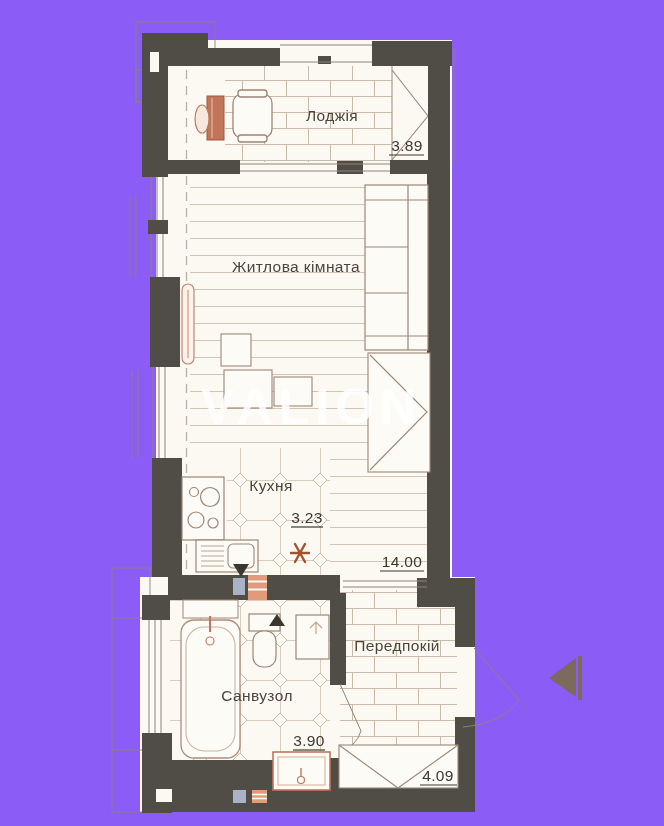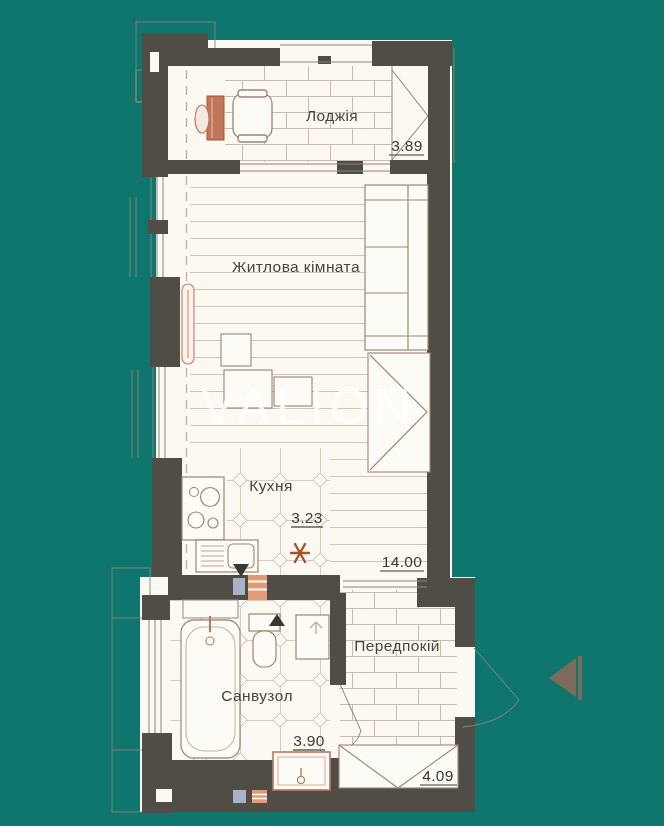--- a/index.html
+++ b/index.html
@@ -1,29 +1,29 @@
 <!DOCTYPE html>
 <html><head>
 <meta charset="utf-8">
 <style>
   html,body{margin:0;padding:0;background:#e9e4da;}
   .stage{
     position:relative;width:664px;height:826px;margin:0 auto;
-    background:#0f766e;overflow:hidden;
+    background:#8b5cf6;overflow:hidden;
     font-family:"Liberation Sans", sans-serif;
   }
   svg text{
     font-family:"Liberation Sans", sans-serif;
     fill:#4a443c;
   }
   .room-label{font-size:15.5px;letter-spacing:.4px;}
   .dim-label{font-size:15.5px;fill:#3d382f;letter-spacing:.3px;}
   .watermark{
     position:absolute;left:201px;top:378px;width:260px;height:62px;
-    font-size:50px;font-weight:normal;letter-spacing:6px;
+    font-size:50px;font-weight:bold;letter-spacing:6px;
     color:rgba(255,255,255,0.82);
     text-shadow:0 0 2px rgba(255,255,255,0.25);
     user-select:none;white-space:nowrap;
   }
 </style>
 </head>
 <body>
 
 <div class="stage">
 

